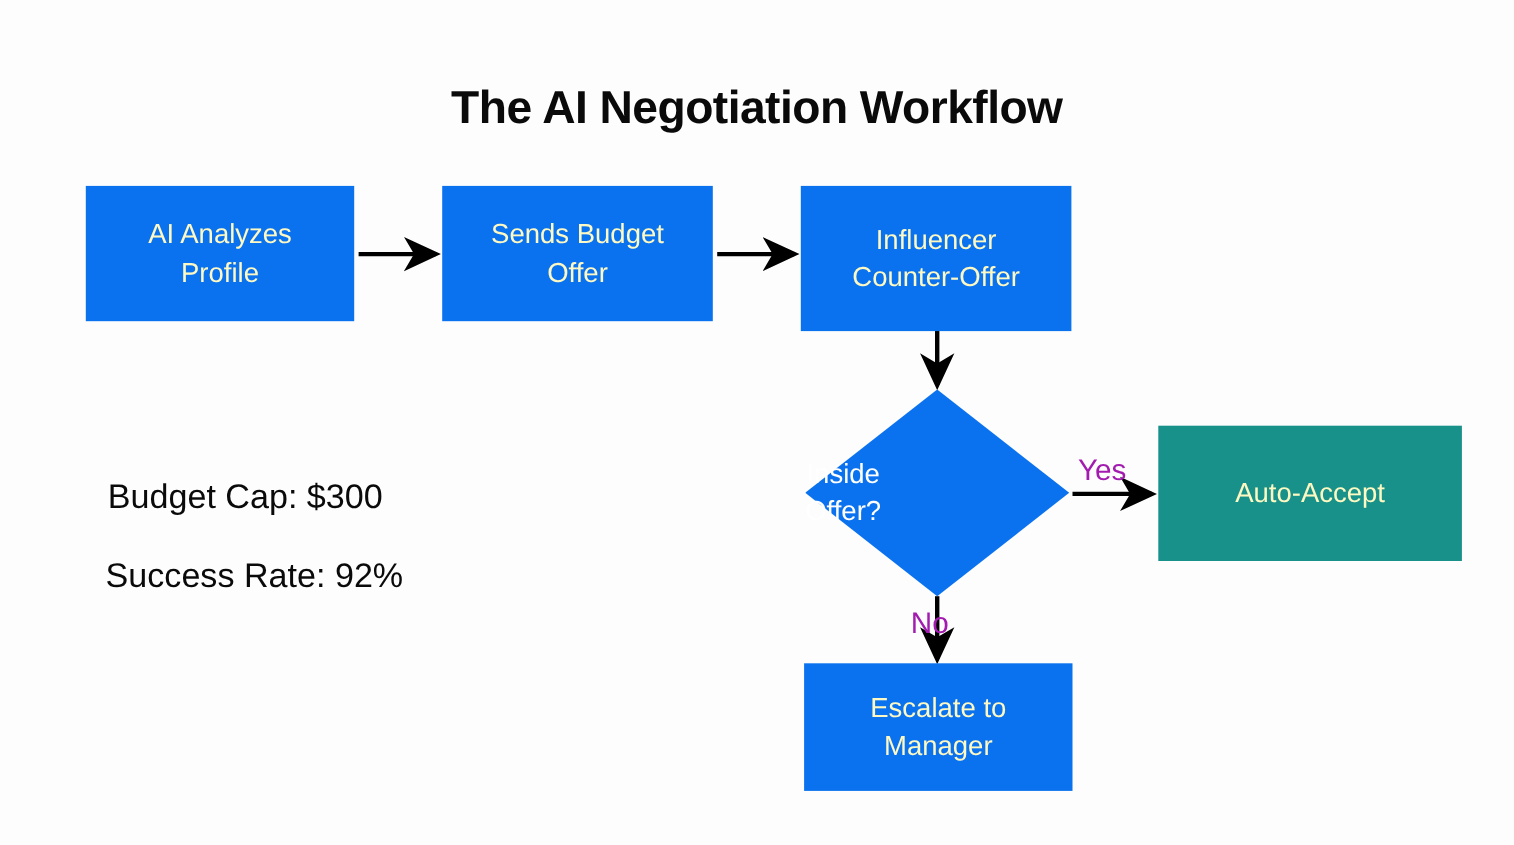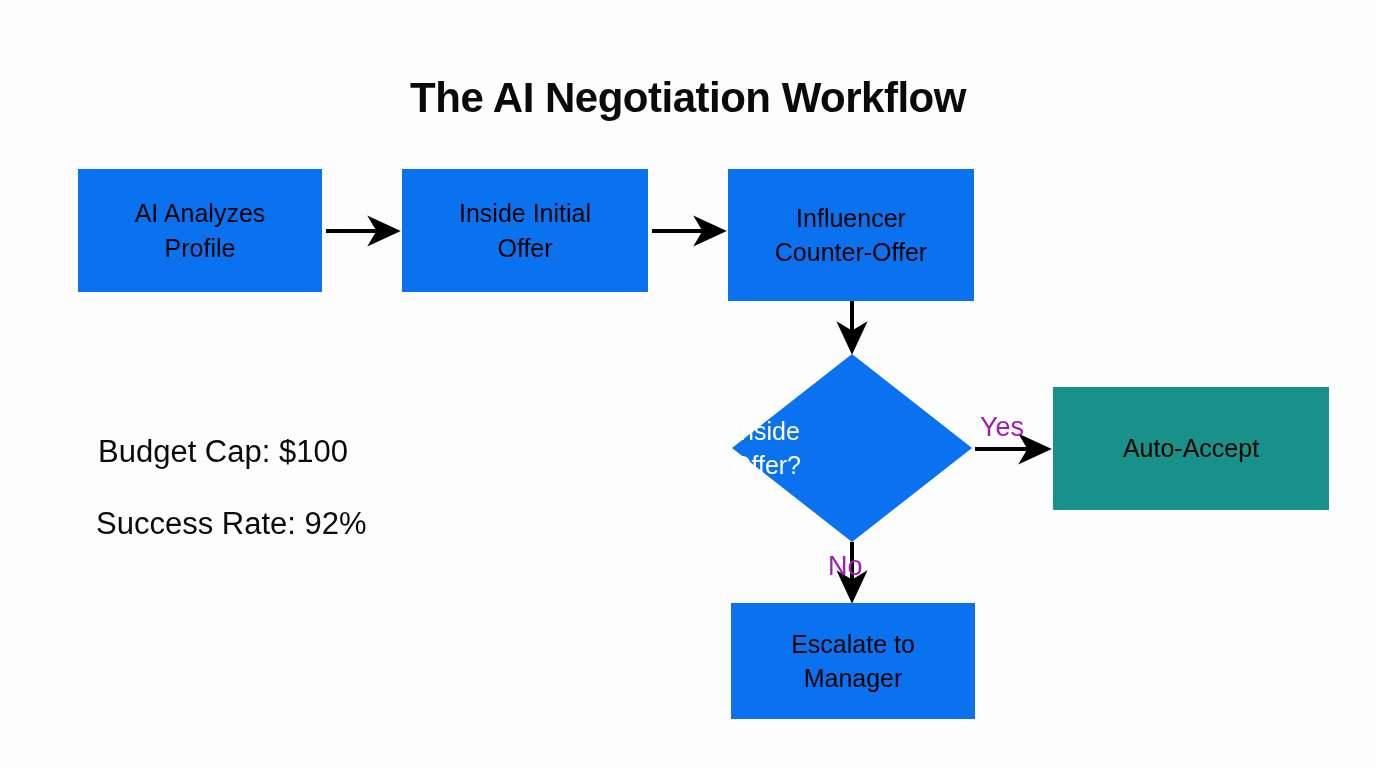--- a/index.html
+++ b/index.html
@@ -39,21 +39,21 @@
     color: #0a0a0a;
     letter-spacing: -0.5px;
   }
 
   .node {
     position: absolute;
     display: flex;
     align-items: center;
     justify-content: center;
     text-align: center;
-    color: #000000;
+    color: #fef9c3;
     font-size: 25px;
     line-height: 1.38;
     box-sizing: border-box;
     padding: 4px 8px;
   }
   .node-process { background: #0b72ef; }
   .node-terminal { background: #179189; }
 
   .diamond-wrap {
     position: absolute;
@@ -116,21 +116,21 @@
 
   <div class="node node-process" style="left:78px; top:145px; width:244px; height:123px;">
     <span>
       <span>AI Analyzes</span><br>
       <span>Profile</span>
     </span>
   </div>
 
   <div class="node node-process" style="left:402px; top:145px; width:246px; height:123px;">
     <span>
-      <span>Inside Initial</span><br>
+      <span>Sends Budget</span><br>
       <span>Offer</span>
     </span>
   </div>
 
   <div class="node node-process" style="left:728px; top:145px; width:246px; height:132px;">
     <span>
       <span>Influencer</span><br>
       <span>Counter-Offer</span>
     </span>
   </div>
@@ -151,17 +151,17 @@
     <span>
       <span>Escalate to</span><br>
       <span>Manager</span>
     </span>
   </div>
 
   <div class="edge-label" style="left:980px; top:388px;">Yes</div>
 
   <div class="edge-label" style="left:828px; top:527px;">No</div>
 
-  <div class="stat" style="left:98px; top:410px;">Budget Cap: $100</div>
+  <div class="stat" style="left:98px; top:410px;">Budget Cap: $300</div>
 
   <div class="stat" style="left:96px; top:482px;">Success Rate: 92%</div>
 
 </div>
 
 </body></html>

